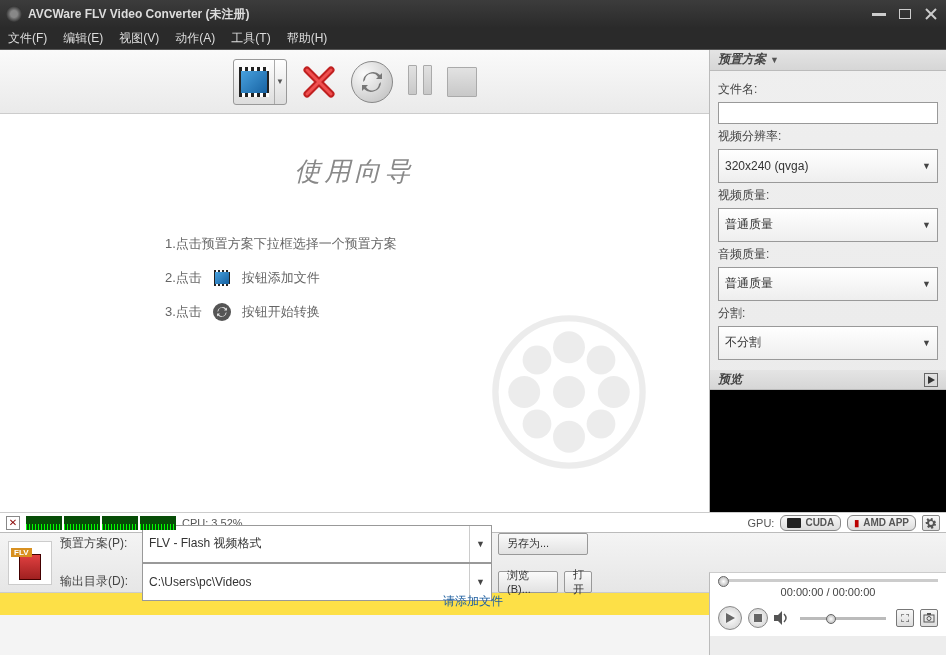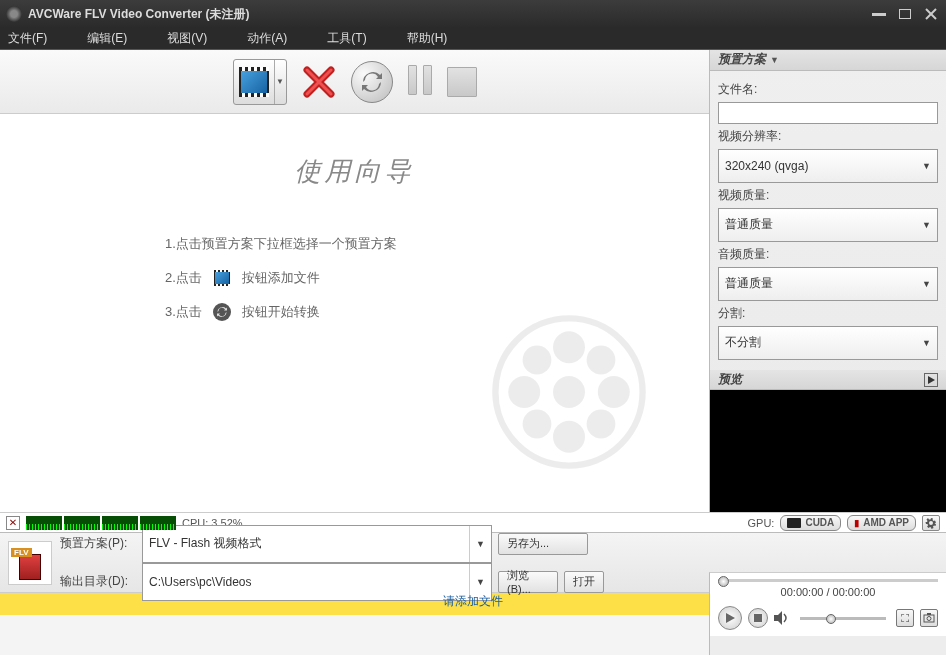--- a/index.html
+++ b/index.html
@@ -6,21 +6,21 @@
 body { width: 946px; height: 655px; background: #f4f4f4; overflow: hidden; font-size: 12px; color: #333; }
 
 
 .titlebar { height: 28px; background: linear-gradient(#3c3c3c, #2a2a2a); color: #ddd; display: flex; align-items: center; padding: 0 6px; }
 .titlebar .app-icon { width: 16px; height: 16px; border-radius: 50%; background: radial-gradient(circle, #888 30%, #333 70%); margin-right: 6px; position: relative; }
 .titlebar .title { font-size: 12px; font-weight: bold; flex: 1; }
 .titlebar .winbtns { display: flex; gap: 8px; }
 .titlebar .winbtn { width: 18px; height: 14px; color: #ccc; cursor: pointer; display: flex; align-items: center; justify-content: center; }
 
 
-.menubar { height: 22px; background: #2a2a2a; display: flex; align-items: center; padding: 0 8px; gap: 40px; color: #ddd; font-size: 12px; border-bottom: 1px solid #555; }
+.menubar { height: 22px; background: #2a2a2a; display: flex; align-items: center; padding: 0 8px; gap: 16px; color: #ddd; font-size: 12px; border-bottom: 1px solid #555; }
 .menubar .menuitem { cursor: pointer; }
 
 
 .mainarea { display: flex; height: 462px; }
 .leftpane { flex: 1; background: #fff; display: flex; flex-direction: column; }
 .rightpane { width: 237px; background: linear-gradient(#efefef, #eaeaea); border-left: 1px solid #bbb; display: flex; flex-direction: column; }
 
 
 .toolbar { height: 64px; display: flex; align-items: center; justify-content: center; gap: 12px; background: linear-gradient(#fafafa, #eaeaea); border-bottom: 1px solid #ccc; }
 .tbtn-add { width: 54px; height: 46px; border: 1px solid #999; border-radius: 3px; display: flex; background: linear-gradient(#fff, #ddd); }
@@ -291,21 +291,21 @@
     </div>
     <div class="bottom-row">
       <span class="lbl">输出目录(D):</span>
       <div class="combo" style="width:350px">
           <span>C:\Users\pc\Videos</span>
           <span class="sel-arrow">▼</span>
         </div>
       <div class="btn" style="width:60px">
           <span>浏览(B)...</span>
         </div>
-      <div class="btn" style="width:40px">
+      <div class="btn" style="width:28px">
           <span>打开</span>
         </div>
     </div>
   </div>
 </div>
 
 <div class="footer">
   <span>请添加文件</span>
   <div class="list-btn">
       <span></span>

